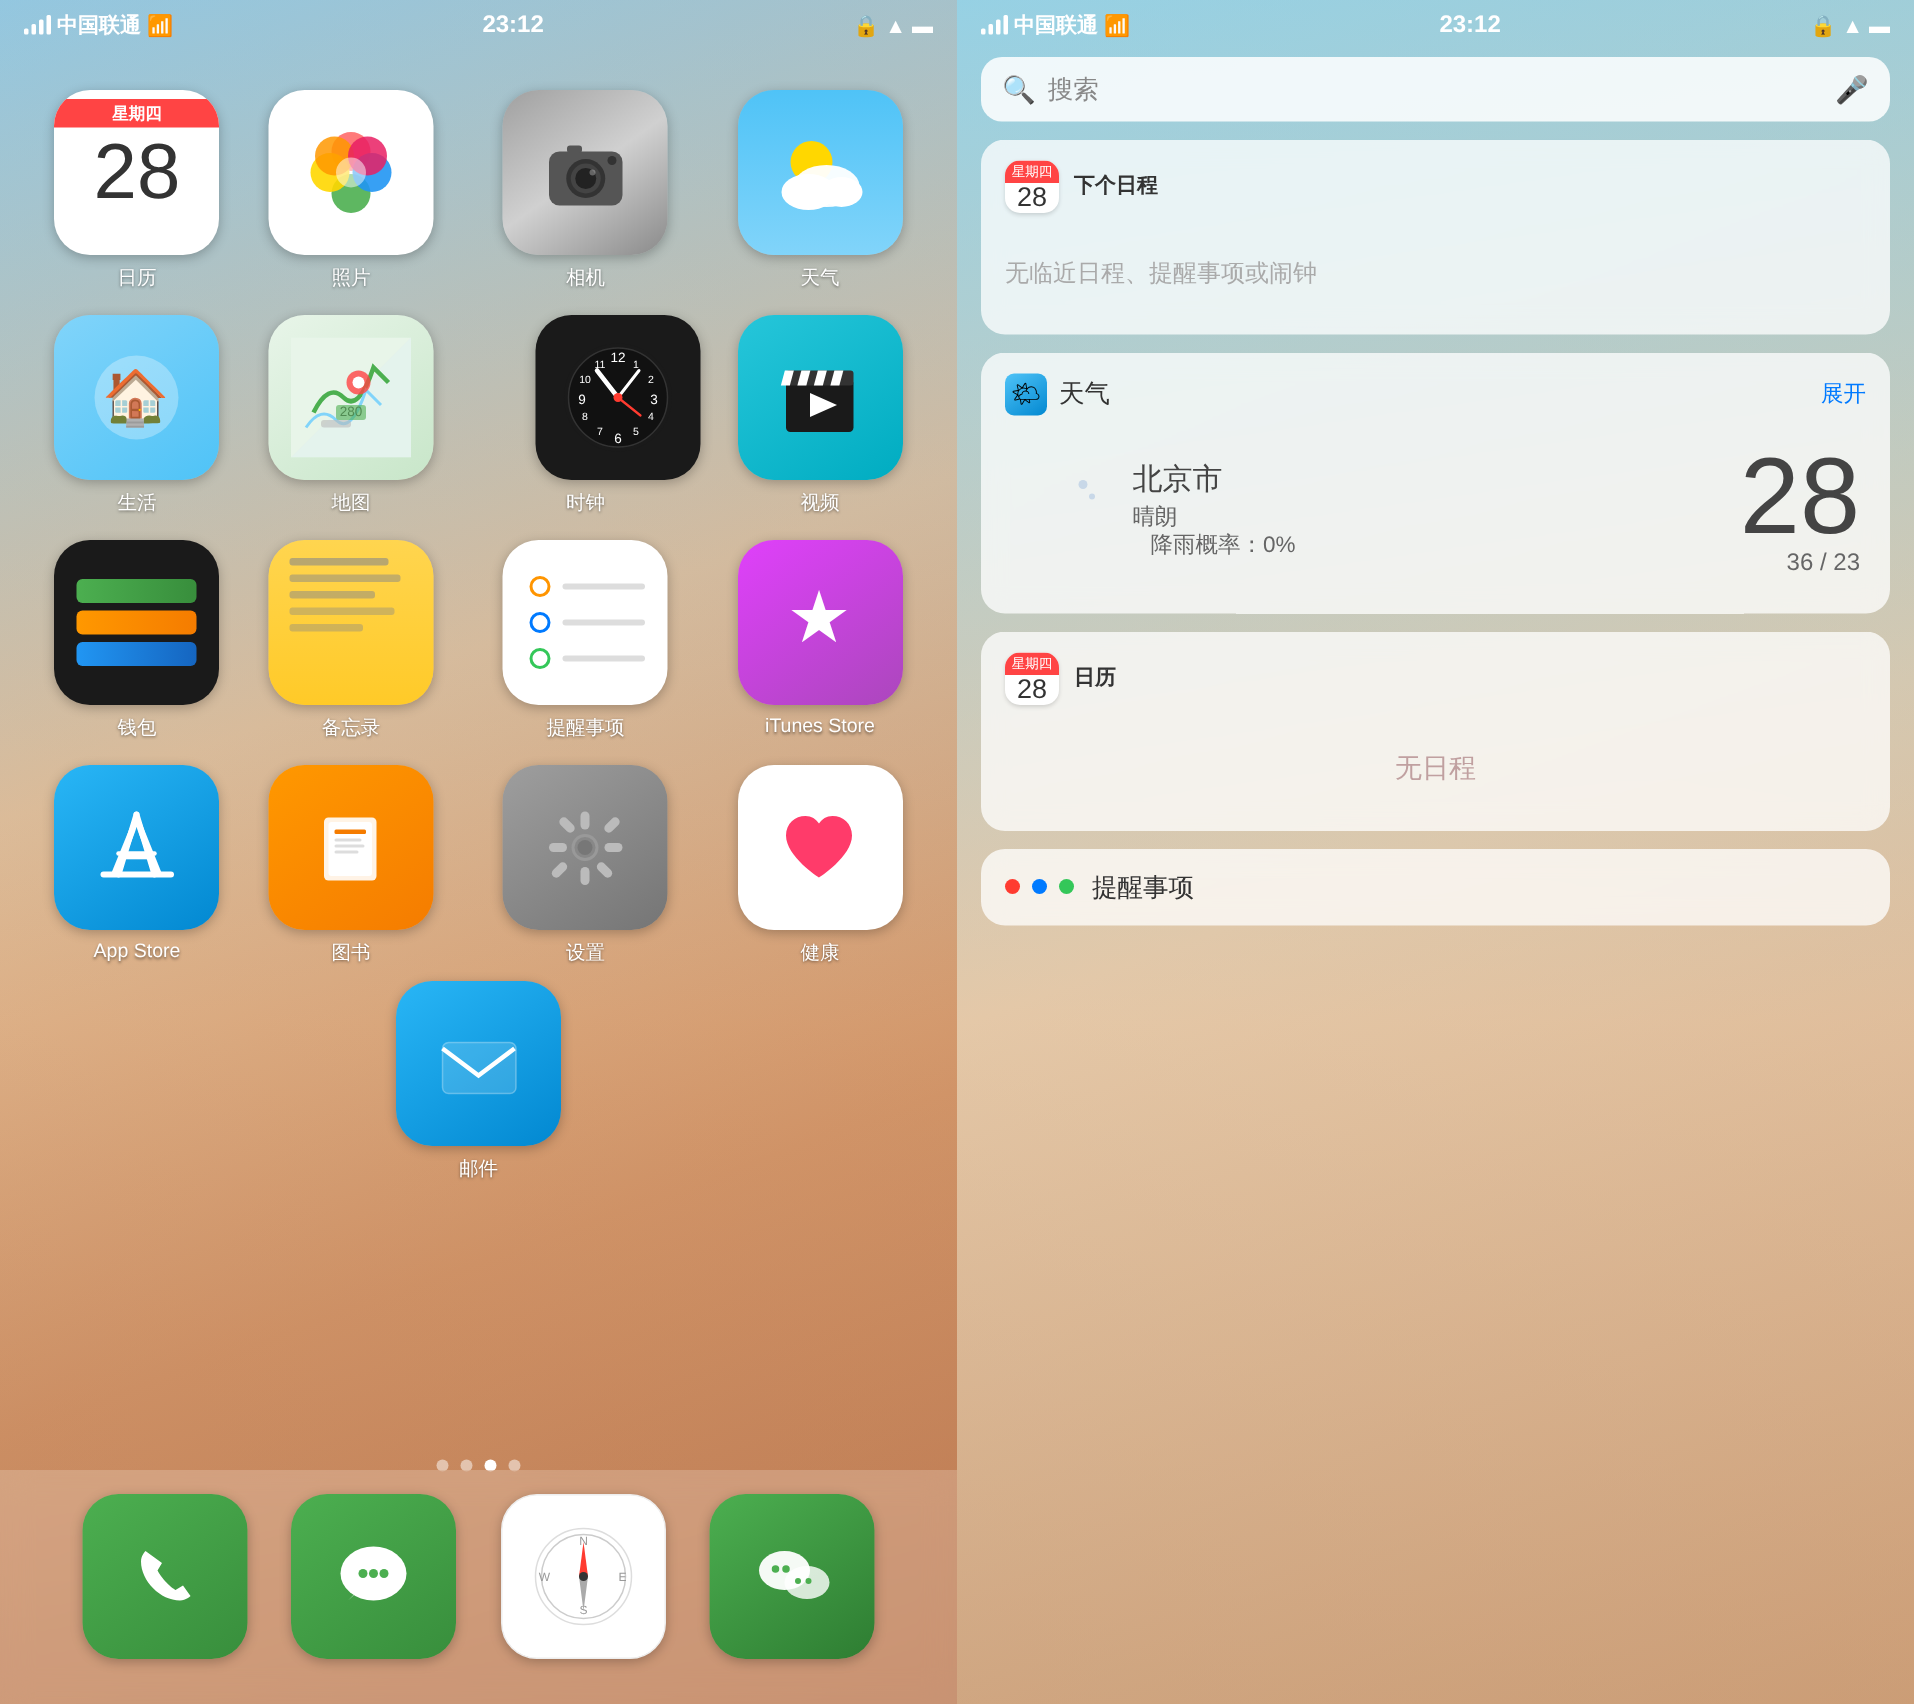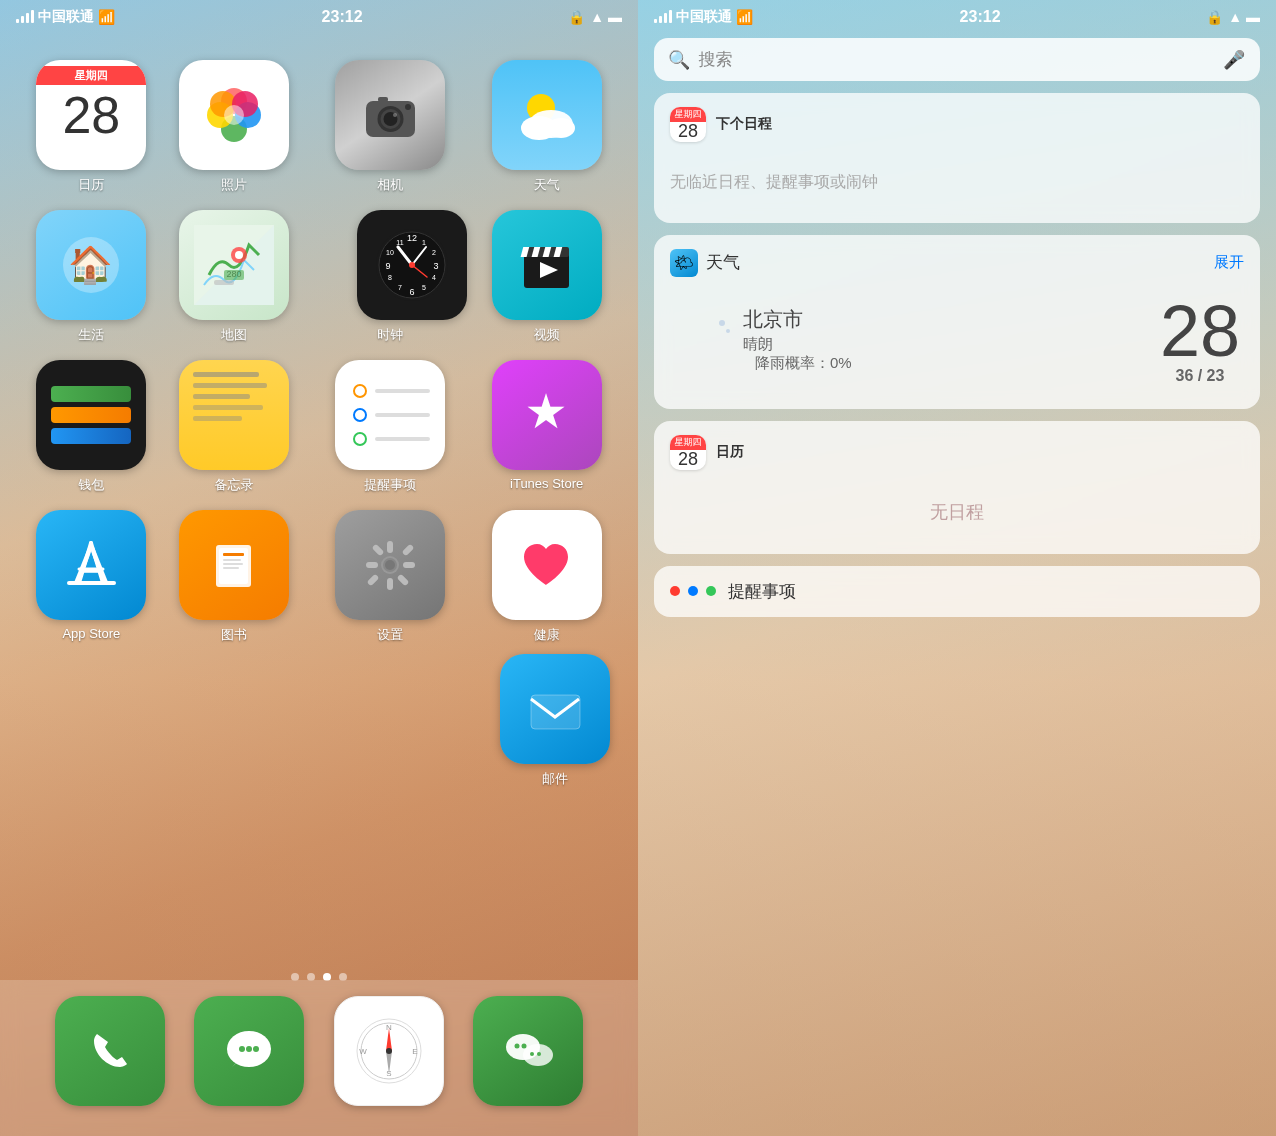--- a/index.html
+++ b/index.html
@@ -392,21 +392,21 @@
     .widget-expand-btn {
       color: #007aff;
       font-size: 15px;
       cursor: pointer;
     }
 
     .widget-weather-body {
       display: flex;
       align-items: center;
       padding: 10px 20px 24px;
-      gap: 4px;
+      gap: 16px;
     }
     .weather-moon {
       font-size: 60px;
       color: #b0c4d8;
       position: relative;
       display: flex;
       align-items: center;
     }
     .weather-info {
       flex: 1;
@@ -431,22 +431,21 @@
     }
     .weather-temp-main {
       font-size: 72px;
       font-weight: 200;
       color: #444;
       line-height: 1;
     }
     .weather-temp-range {
       font-size: 16px;
       color: #666;
-      text-align: center;
-      font-weight: bold;
+      text-align: right;
     }
 
     
     .widget-cal2-header {
       display: flex;
       align-items: center;
       padding: 14px 16px 10px;
       gap: 10px;
     }
     .widget-cal2-body {
@@ -726,21 +725,21 @@
       <div class="app-icon icon-health">
         <svg width="65" height="65" viewBox="0 0 65 65">
           <path d="M32 52 C32 52 10 38 10 24 C10 16 16 11 23 11 C27 11 30 13 32 16 C34 13 37 11 41 11 C48 11 54 16 54 24 C54 38 32 52 32 52Z" fill="#ff3b6a"></path>
         </svg>
       </div>
       <span class="app-label">健康</span>
     </div>
 
   </div>
 
-  <div style="position:relative;z-index:10;display:flex;justify-content:flex-end;padding:0 28px 0 28px;margin-top:-10px;">
+  <div style="position:relative;z-index:10;display:flex;justify-content:center;padding:0 28px 0 28px;margin-top:-10px;">
     <div class="app-item">
       <div class="app-icon icon-mail">
         <svg width="65" height="65" viewBox="0 0 65 65">
           <rect x="8" y="18" width="49" height="34" rx="4" fill="rgba(255,255,255,0.15)"></rect>
           <path d="M8 22 L32 40 L56 22" stroke="white" stroke-width="3" fill="none"></path>
           <rect x="8" y="18" width="49" height="34" rx="4" fill="none" stroke="rgba(255,255,255,0.3)" stroke-width="1"></rect>
         </svg>
       </div>
       <span class="app-label">邮件</span>
     </div>

